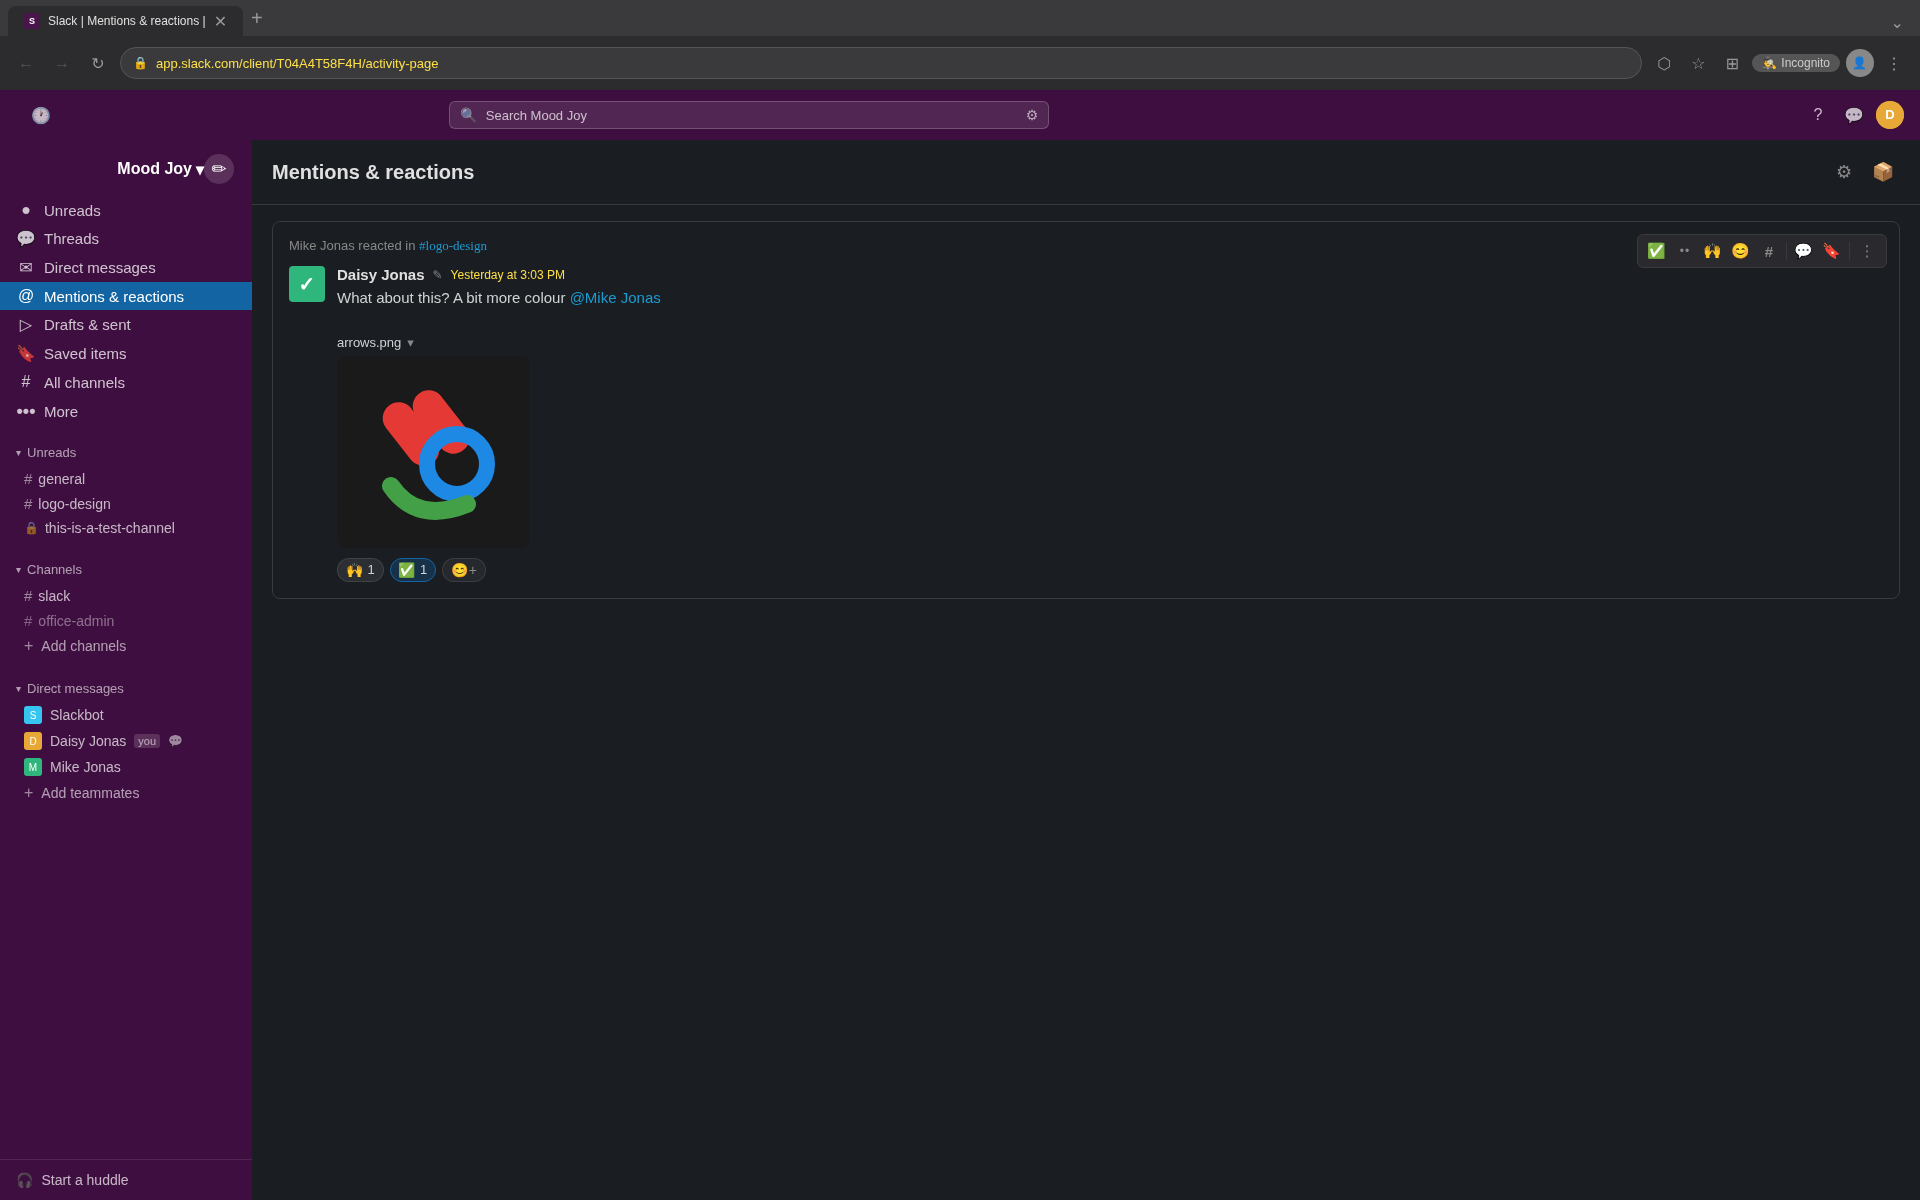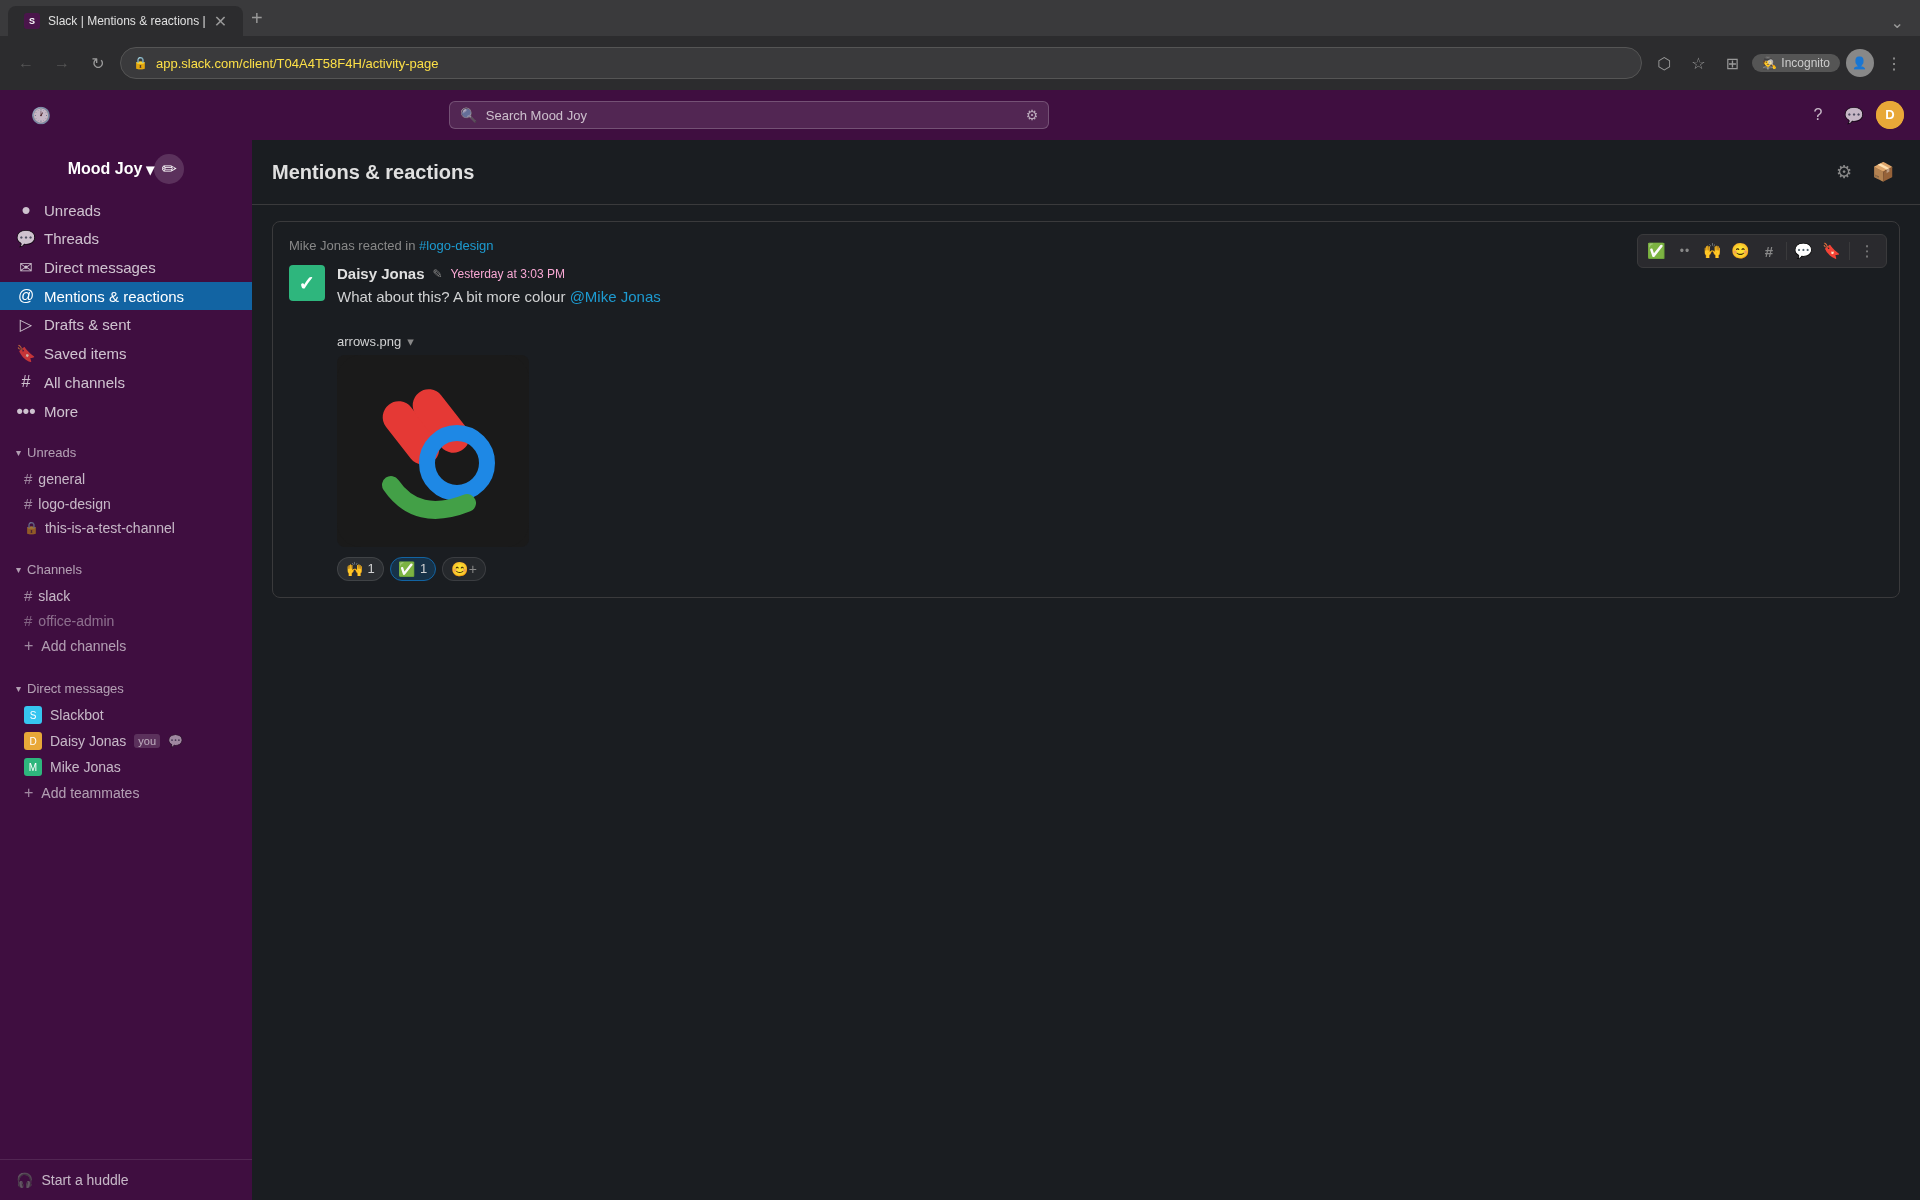--- a/index.html
+++ b/index.html
@@ -30,21 +30,21 @@
     
     .top-bar { position: absolute; top: 90px; left: 0; right: 0; height: 50px; background: #3f0e40; display: flex; align-items: center; padding: 0 16px; gap: 12px; z-index: 100; }
     .top-bar-left { width: 50px; display: flex; justify-content: center; }
     .top-bar-search { flex: 1; max-width: 600px; margin: 0 auto; background: rgba(255,255,255,0.1); border-radius: 6px; height: 28px; display: flex; align-items: center; padding: 0 10px; gap: 8px; font-size: 13px; color: rgba(255,255,255,0.7); border: 1px solid rgba(255,255,255,0.2); cursor: text; }
     .top-bar-right { margin-left: auto; display: flex; align-items: center; gap: 8px; }
     .top-bar-icon-btn { background: none; border: none; color: rgba(255,255,255,0.7); font-size: 16px; cursor: pointer; width: 28px; height: 28px; border-radius: 50%; display: flex; align-items: center; justify-content: center; }
     .top-bar-avatar { width: 28px; height: 28px; border-radius: 50%; background: #e8a838; display: flex; align-items: center; justify-content: center; font-size: 12px; color: white; overflow: hidden; }
 
     
     .sidebar { width: 252px; background: #3f0e40; display: flex; flex-direction: column; margin-top: 50px; overflow-y: auto; flex-shrink: 0; }
-    .sidebar-header { padding: 14px 4px 8px; display: flex; align-items: center; justify-content: center; }
+    .sidebar-header { padding: 14px 18px 8px; display: flex; align-items: center; justify-content: flex-end; }
     .workspace-name { font-size: 16px; font-weight: 700; color: #fff; display: flex; align-items: center; gap: 4px; cursor: pointer; }
     .compose-btn { width: 30px; height: 30px; background: rgba(255,255,255,0.15); border-radius: 50%; border: none; color: white; font-size: 18px; cursor: pointer; display: flex; align-items: center; justify-content: center; }
     .sidebar-nav { padding: 4px 0; }
     .sidebar-nav-item { display: flex; align-items: center; gap: 8px; padding: 5px 16px; font-size: 15px; color: rgba(255,255,255,0.75); cursor: pointer; border-radius: 0; }
     .sidebar-nav-item.active { background: #1264a3; color: white; }
     .sidebar-nav-item .nav-icon { font-size: 16px; width: 20px; text-align: center; }
     .sidebar-section { padding: 8px 0; }
     .sidebar-section-header { display: flex; align-items: center; gap: 6px; padding: 6px 16px; font-size: 13px; color: rgba(255,255,255,0.6); cursor: pointer; }
     .sidebar-section-header .chevron { font-size: 10px; }
     .channel-item { display: flex; align-items: center; gap: 6px; padding: 4px 16px 4px 24px; font-size: 14px; color: rgba(255,255,255,0.7); cursor: pointer; border-radius: 0; }
@@ -64,30 +64,30 @@
     .main-content { flex: 1; background: #1a1d21; margin-top: 50px; display: flex; flex-direction: column; overflow: hidden; }
     .main-header { padding: 16px 20px; border-bottom: 1px solid #3a3a3c; background: #1a1d21; display: flex; align-items: center; justify-content: space-between; }
     .main-title { font-size: 20px; font-weight: 700; color: #e0e0e0; }
     .main-header-actions { display: flex; align-items: center; gap: 8px; }
     .header-action-btn { background: none; border: none; color: #888; font-size: 18px; cursor: pointer; width: 32px; height: 32px; border-radius: 4px; display: flex; align-items: center; justify-content: center; }
 
     
     .message-area { flex: 1; padding: 16px 20px; overflow-y: auto; }
     .message-card { background: #1a1d21; border: 1px solid #3a3a3c; border-radius: 8px; padding: 16px; position: relative; }
     .message-context { font-size: 13px; color: #888; margin-bottom: 12px; }
-    .message-context .channel-link { color: #1d9bd1; cursor: pointer; }
+    .message-context .channel-link { color: #1d9bd1; cursor: pointer; font-family: Liberation Serif, serif; }
     .message-context .channel-hash { color: #1d9bd1; }
     .message-body { display: flex; gap: 12px; }
     .message-avatar { width: 36px; height: 36px; border-radius: 4px; background: #2eb67d; display: flex; align-items: center; justify-content: center; flex-shrink: 0; overflow: hidden; }
     .message-avatar .checkmark { color: white; font-size: 20px; font-weight: bold; }
     .message-content { flex: 1; }
     .message-header { display: flex; align-items: center; gap: 8px; margin-bottom: 4px; }
     .message-author { font-size: 15px; font-weight: 700; color: #e0e0e0; }
     .message-edited { font-size: 12px; color: #888; }
-    .message-time { font-size: 12px; color: #f9a8d4; }
+    .message-time { font-size: 12px; color: #fde047; }
     .message-text { font-size: 15px; color: #d1d2d3; line-height: 1.5; margin-bottom: 25px; }
     .message-mention { color: #1d9bd1; cursor: pointer; }
     .message-attachment { margin-top: 8px; }
     .attachment-header { display: flex; align-items: center; gap: 6px; font-size: 13px; color: #d1d2d3; margin-bottom: 6px; }
     .attachment-dropdown { color: #888; cursor: pointer; }
     .attachment-image { width: 192px; height: 192px; border-radius: 8px; background: #1a1a1a; overflow: hidden; display: flex; align-items: center; justify-content: center; }
     .message-reactions { display: flex; align-items: center; gap: 6px; margin-top: 10px; }
     .reaction-btn { display: flex; align-items: center; gap: 4px; background: rgba(255,255,255,0.08); border: 1px solid rgba(255,255,255,0.1); border-radius: 16px; padding: 3px 8px; font-size: 13px; color: #d1d2d3; cursor: pointer; }
     .reaction-btn.active { background: rgba(18,100,163,0.3); border-color: #1264a3; }
     .reaction-btn .emoji { font-size: 14px; }

